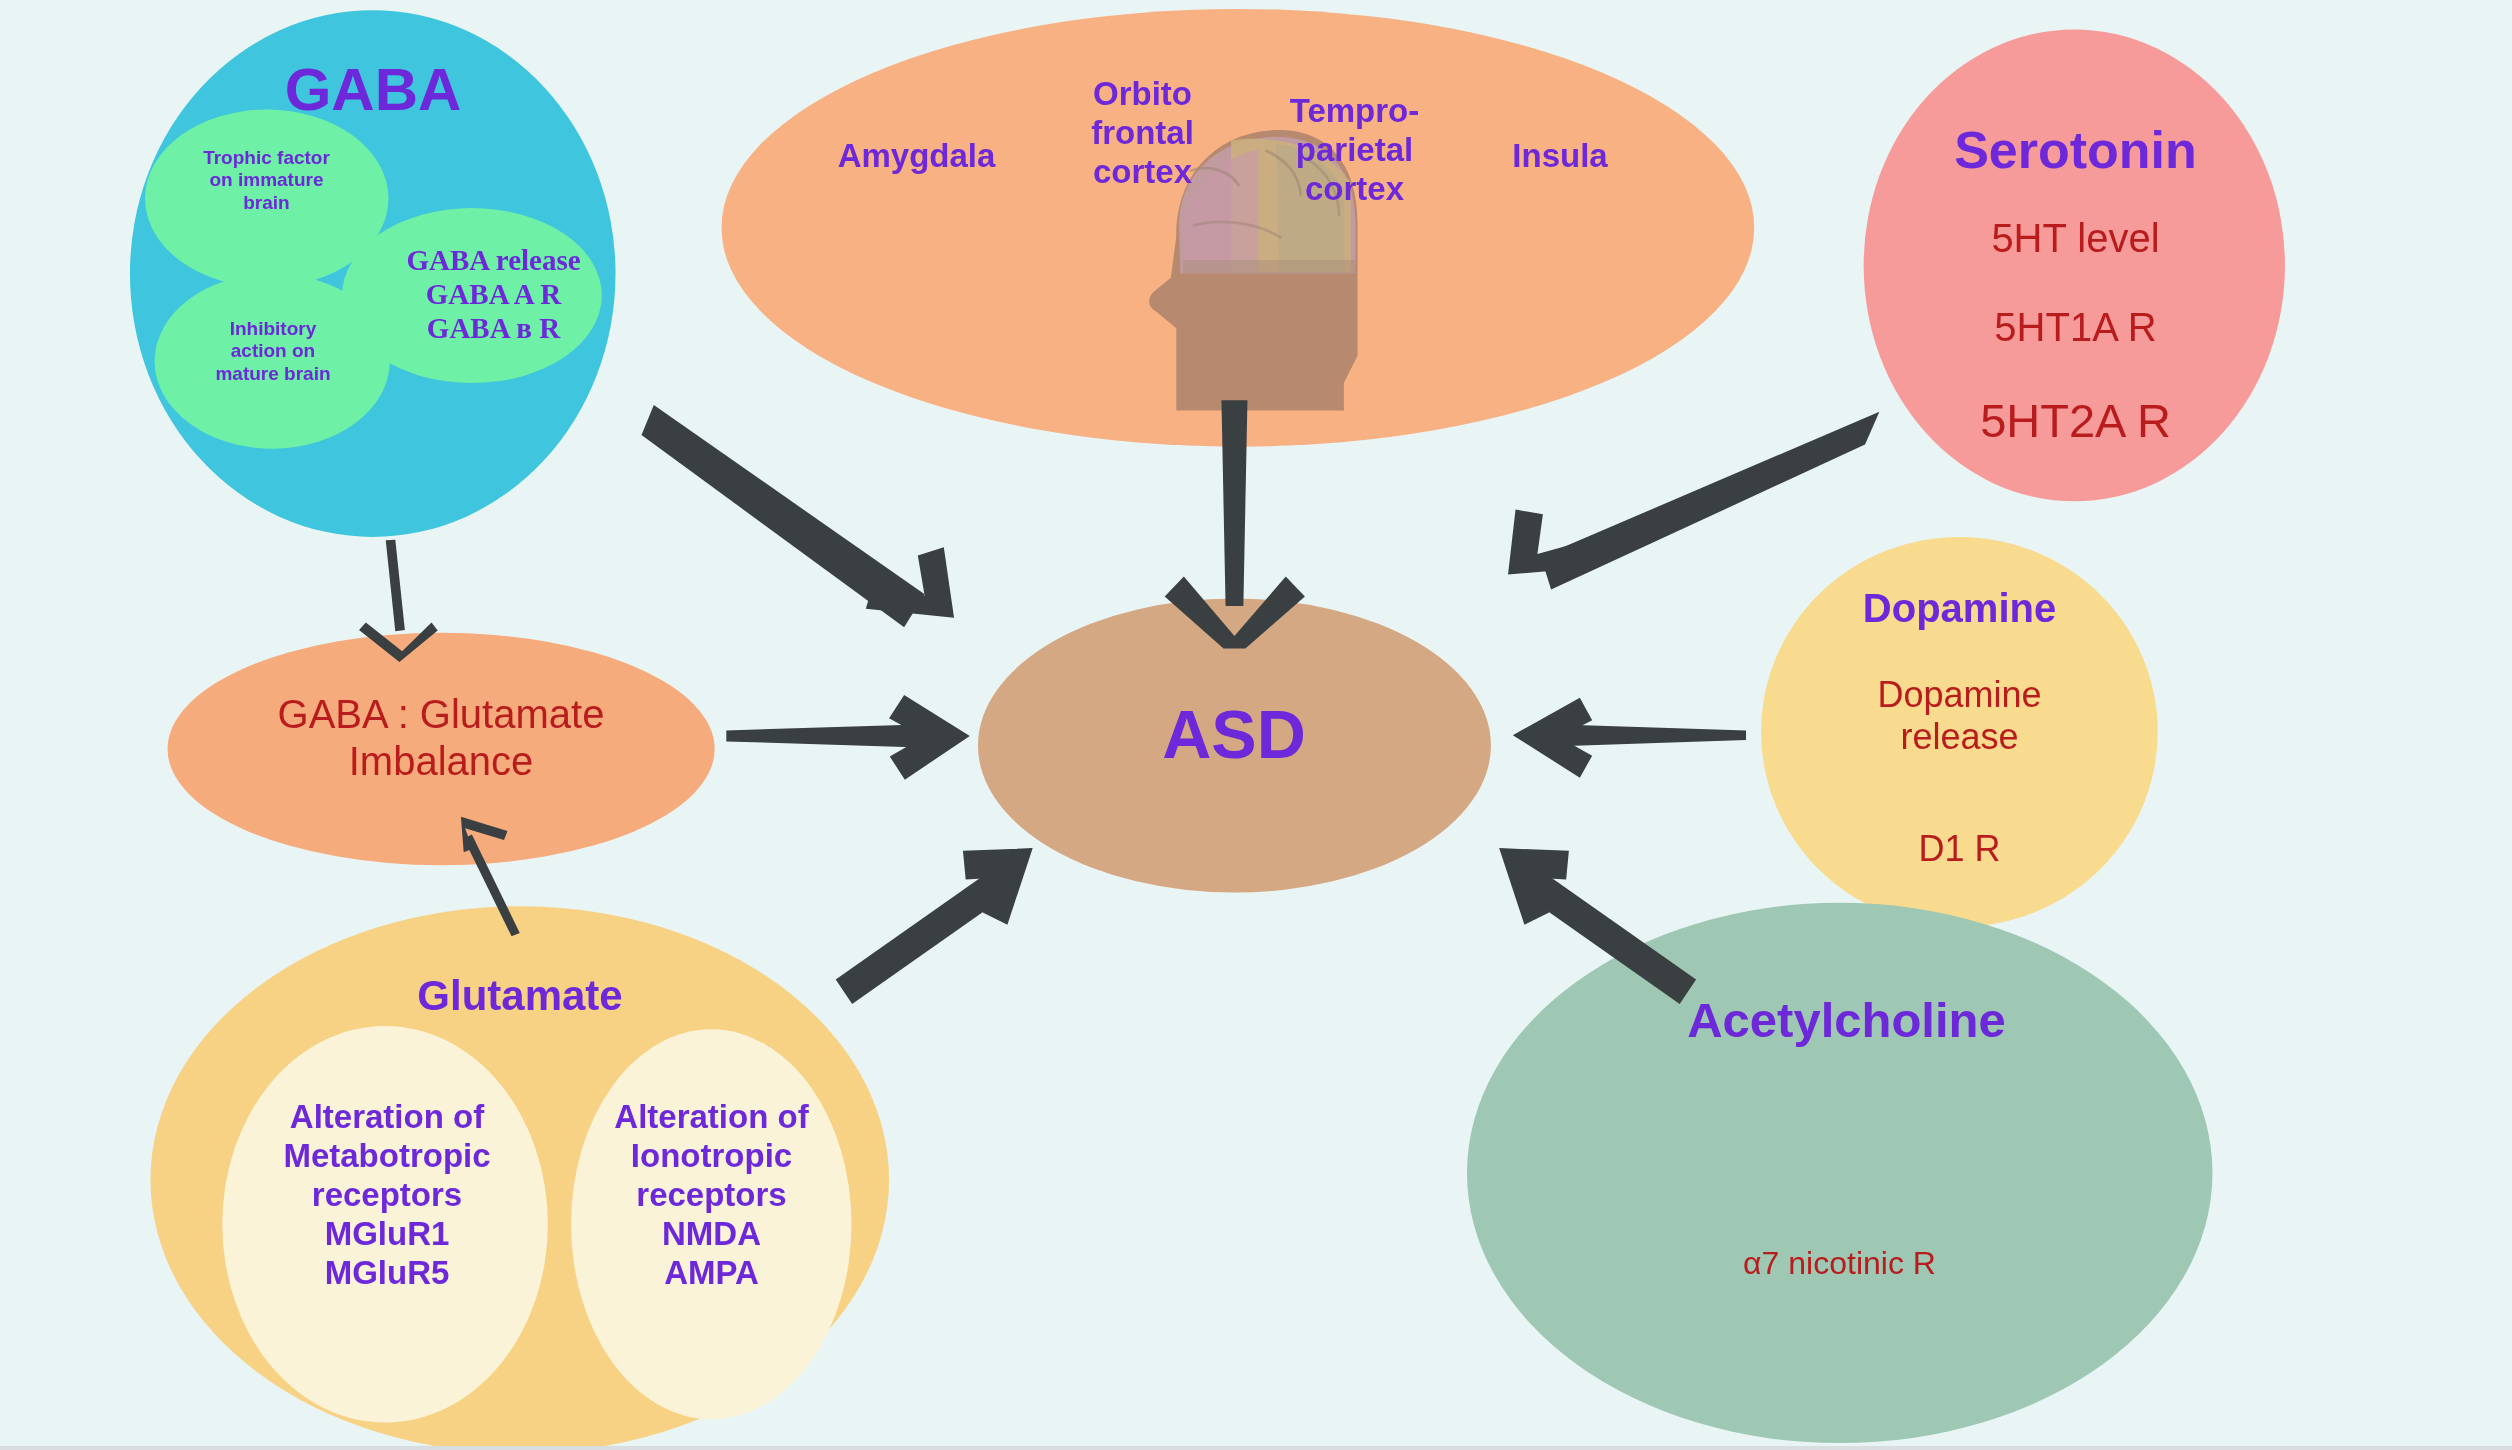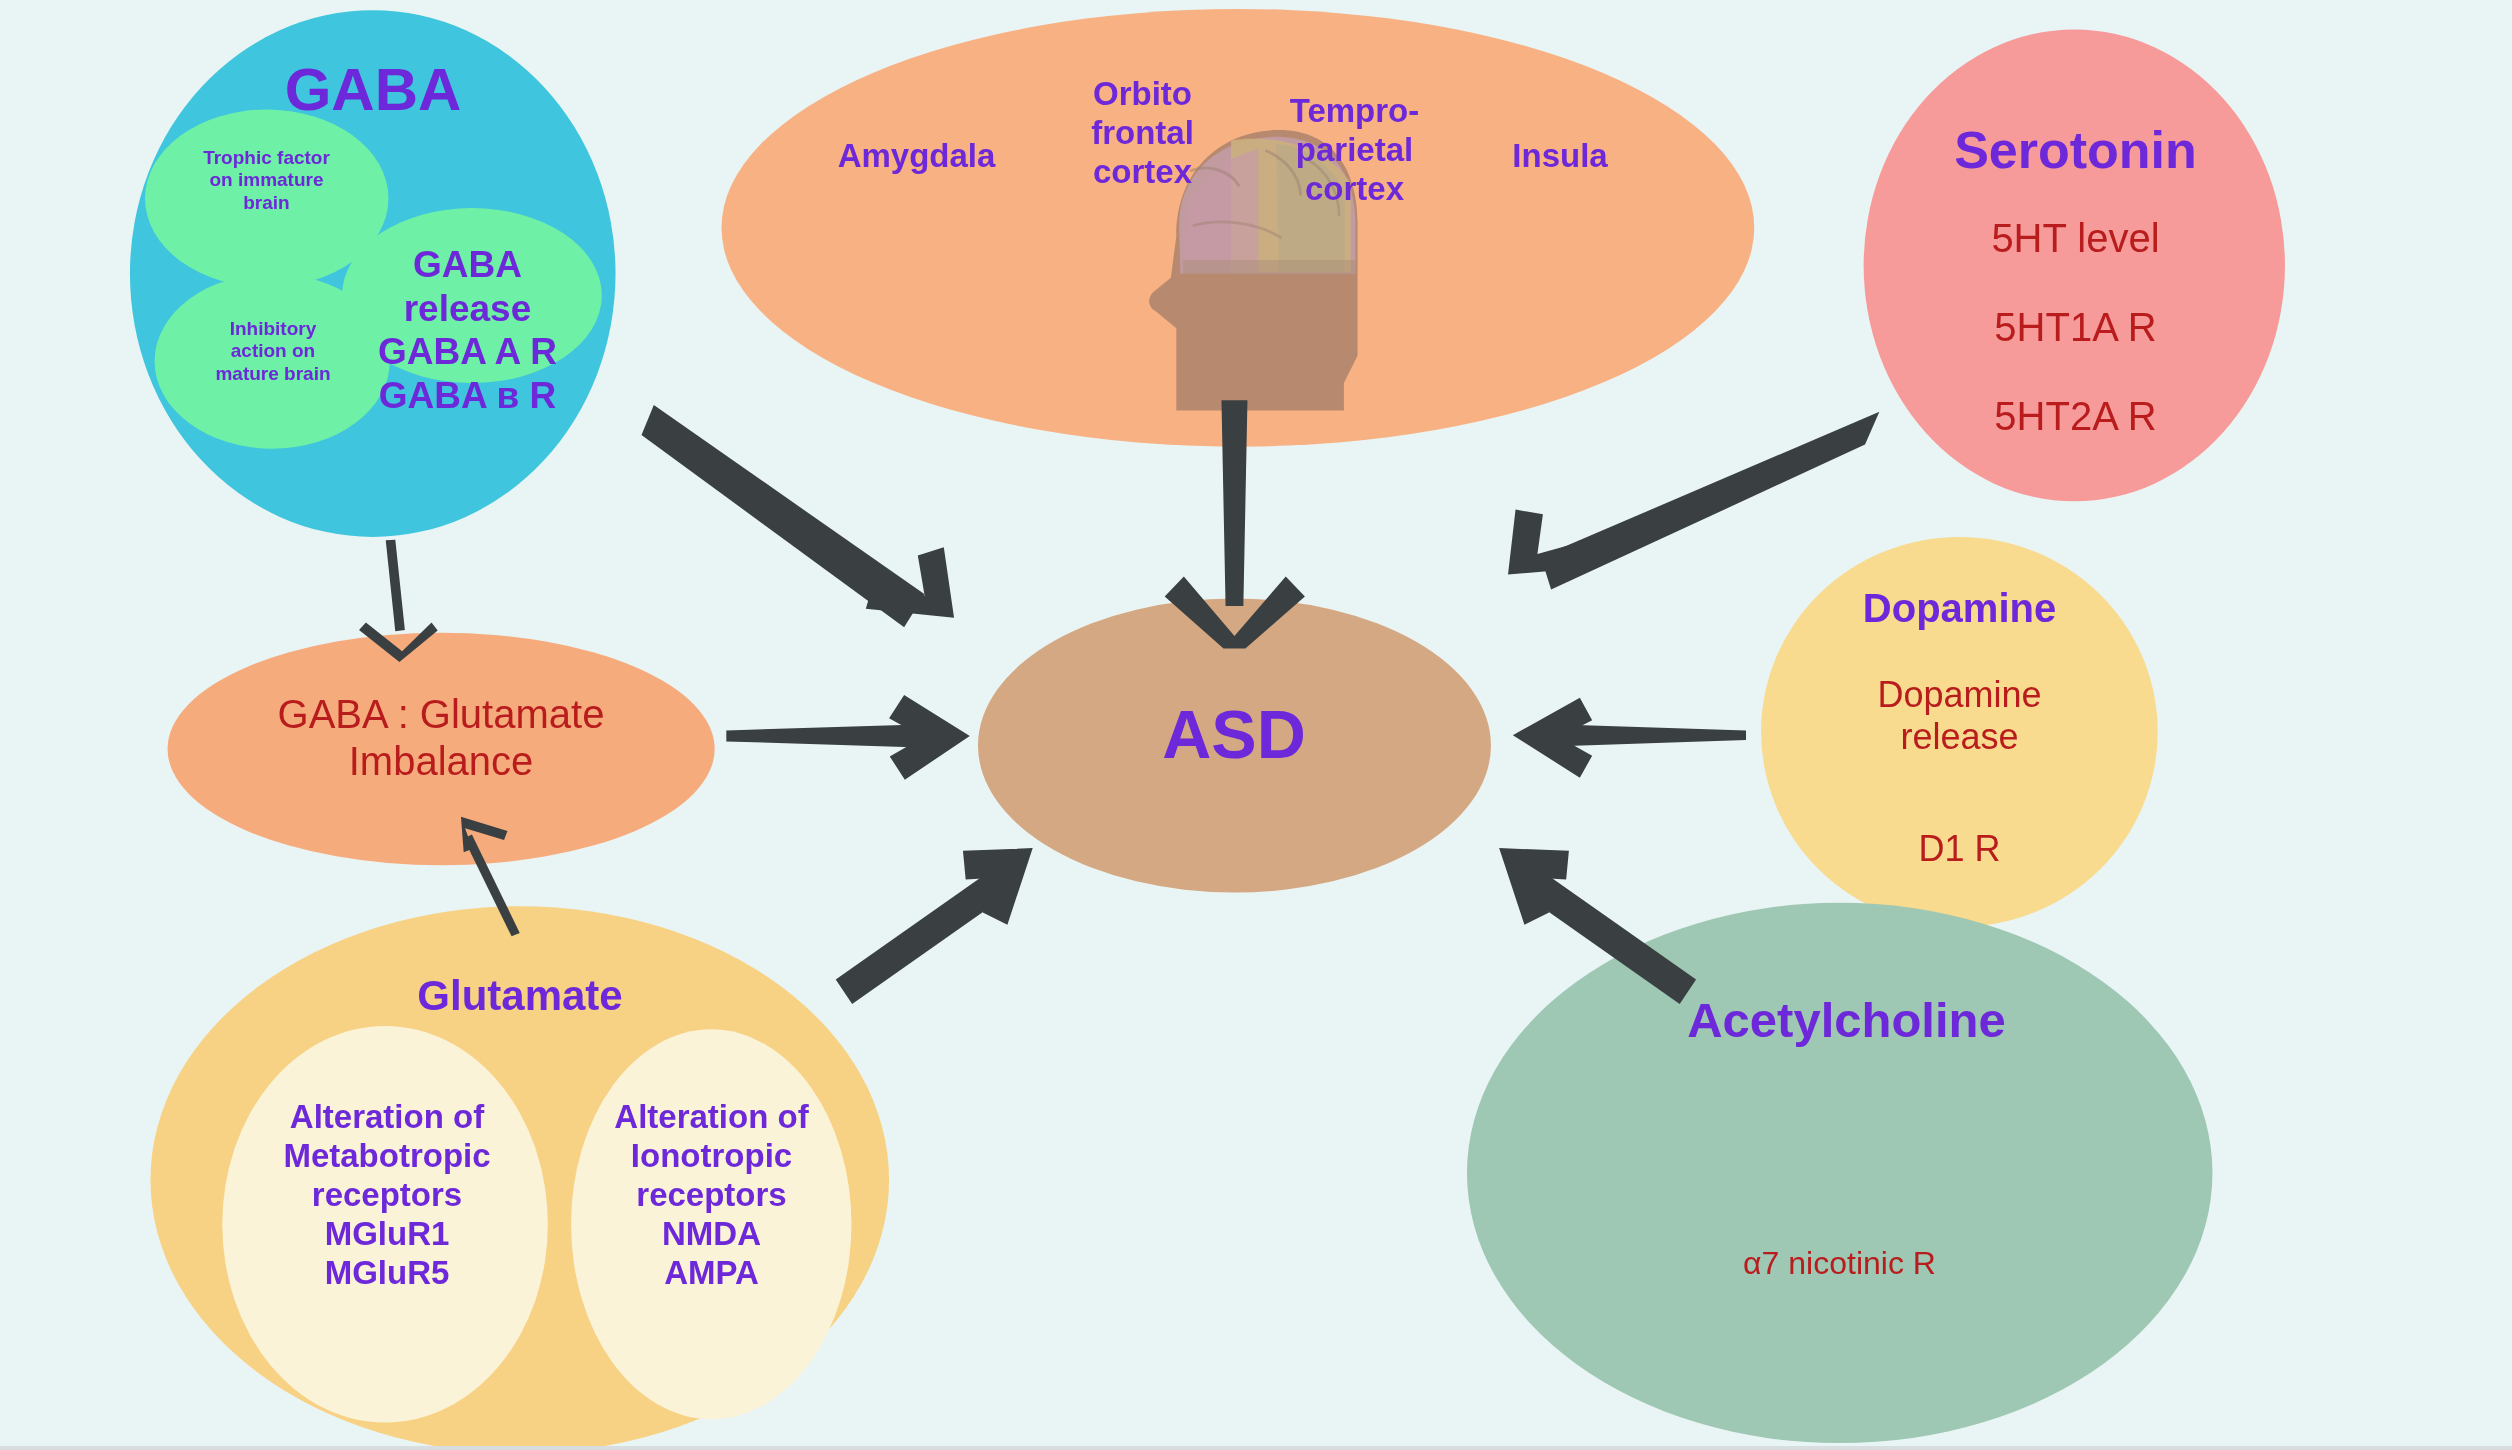--- a/index.html
+++ b/index.html
@@ -136,40 +136,40 @@
         <path d="M760 1364 L690 1220 L678 1226 L748 1369 Z"></path>
         <path d="M674 1194 L742 1215 L737 1228 L680 1211 L691 1241 L678 1246 Z"></path>
       </g>
     </g>
   </svg>
 
   <div class="node-label title-bold" style="left:236px; top:55px; width:274px; font-size:60px;">GABA</div>
   <div class="node-label title-bold" style="left:164px; top:147px; width:205px; font-size:19px;">Trophic factor
 on immature
 brain</div>
-  <div class="node-label title-bold" style="left:358px; top:243px; width:219px; font-size:37px;">GABA release
+  <div class="node-label title-bold" style="left:384px; top:243px; width:219px; font-size:29px;font-family:Liberation Serif, serif;">GABA release
 GABA A R
 GABA в R</div>
   <div class="node-label title-bold" style="left:174px; top:318px; width:198px; font-size:19px;">Inhibitory
 action on
 mature brain</div>
 
   <div class="node-label title-bold" style="left:807px; top:137px; width:219px; font-size:33px;">Amygdala</div>
   <div class="node-label title-bold" style="left:1040px; top:75px; width:205px; font-size:33px;">Orbito
 frontal
 cortex</div>
   <div class="node-label title-bold" style="left:1252px; top:92px; width:205px; font-size:33px;">Tempro-
 parietal
 cortex</div>
   <div class="node-label title-bold" style="left:1464px; top:137px; width:192px; font-size:33px;text-align:center;">Insula</div>
 
   <div class="node-label title-bold" style="left:1908px; top:120px; width:335px; font-size:52px;">Serotonin</div>
   <div class="node-label sub-dark" style="left:1908px; top:215px; width:335px; font-size:40px;">5HT level</div>
   <div class="node-label sub-dark" style="left:1908px; top:304px; width:335px; font-size:40px;">5HT1A R</div>
-  <div class="node-label sub-dark" style="left:1908px; top:393px; width:335px; font-size:40px;">5HT2A R</div>
+  <div class="node-label sub-dark" style="left:1908px; top:393px; width:335px; font-size:47px;">5HT2A R</div>
 
   <div class="node-label title-bold" style="left:1792px; top:585px; width:335px; font-size:40px;">Dopamine</div>
   <div class="node-label sub-dark" style="left:1792px; top:674px; width:335px; font-size:36px;">Dopamine
 release</div>
   <div class="node-label sub-dark" style="left:1792px; top:828px; width:335px; font-size:36px;">D1 R</div>
 
   <div class="node-label title-bold" style="left:1607px; top:992px; width:479px; font-size:49px;">Acetylcholine</div>
   <div class="node-label sub-dark" style="left:1566px; top:1245px; width:547px; font-size:32px;">α7 nicotinic R</div>
 
   <div class="node-label title-bold" style="left:349px; top:971px; width:342px; font-size:42px;">Glutamate</div>

